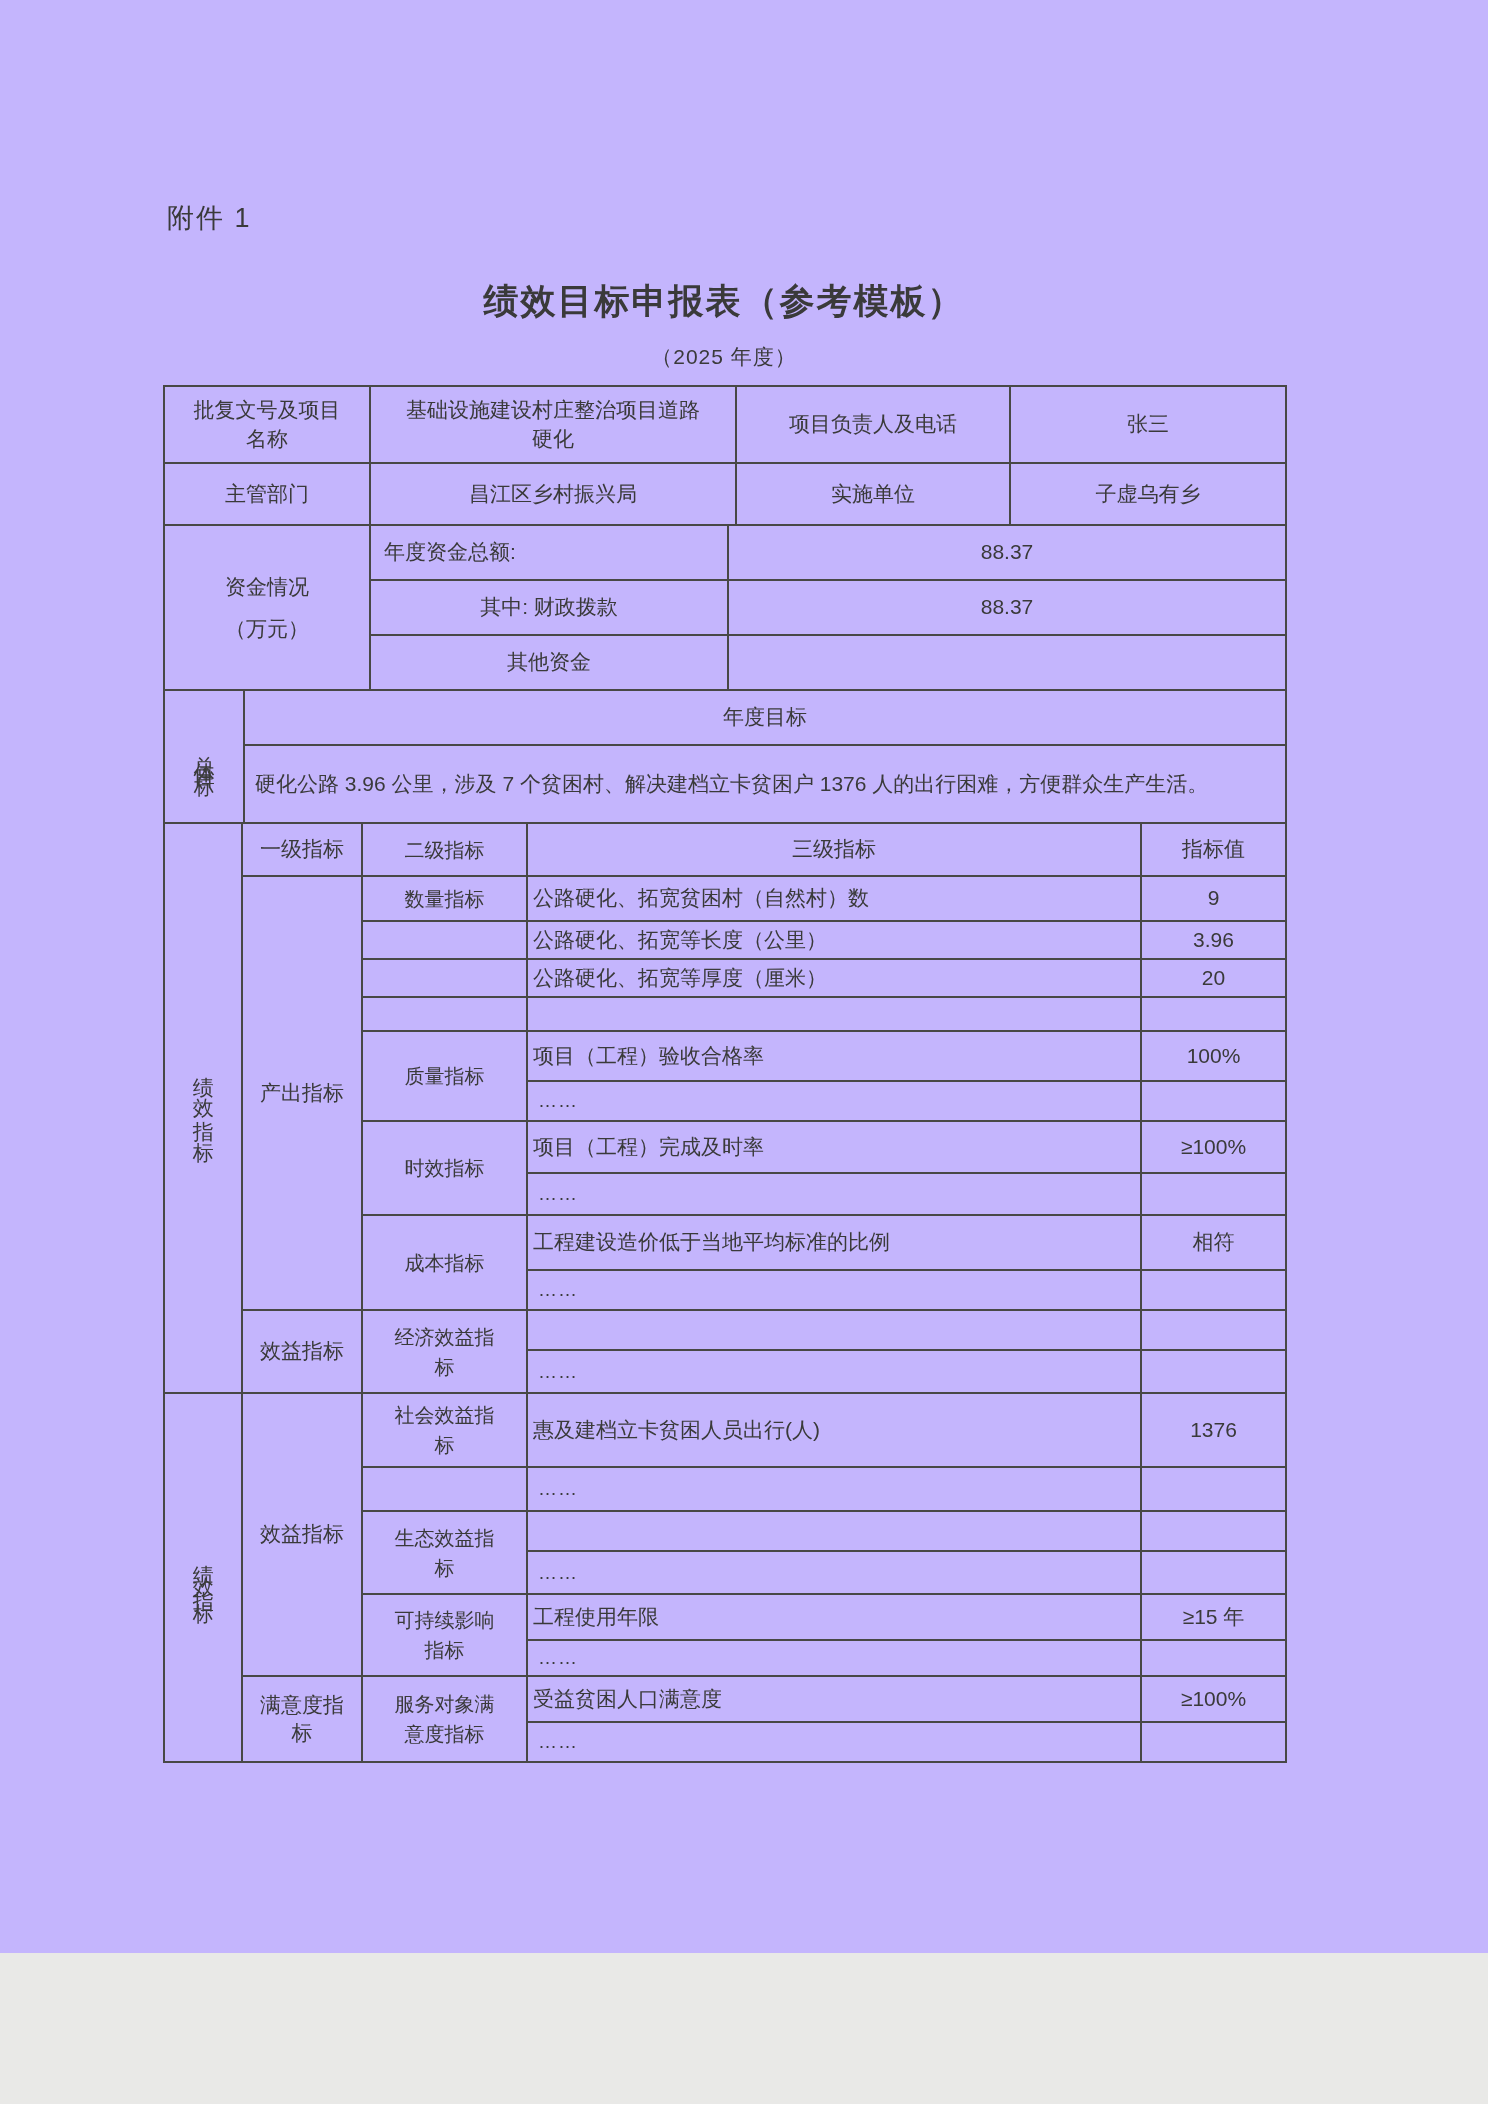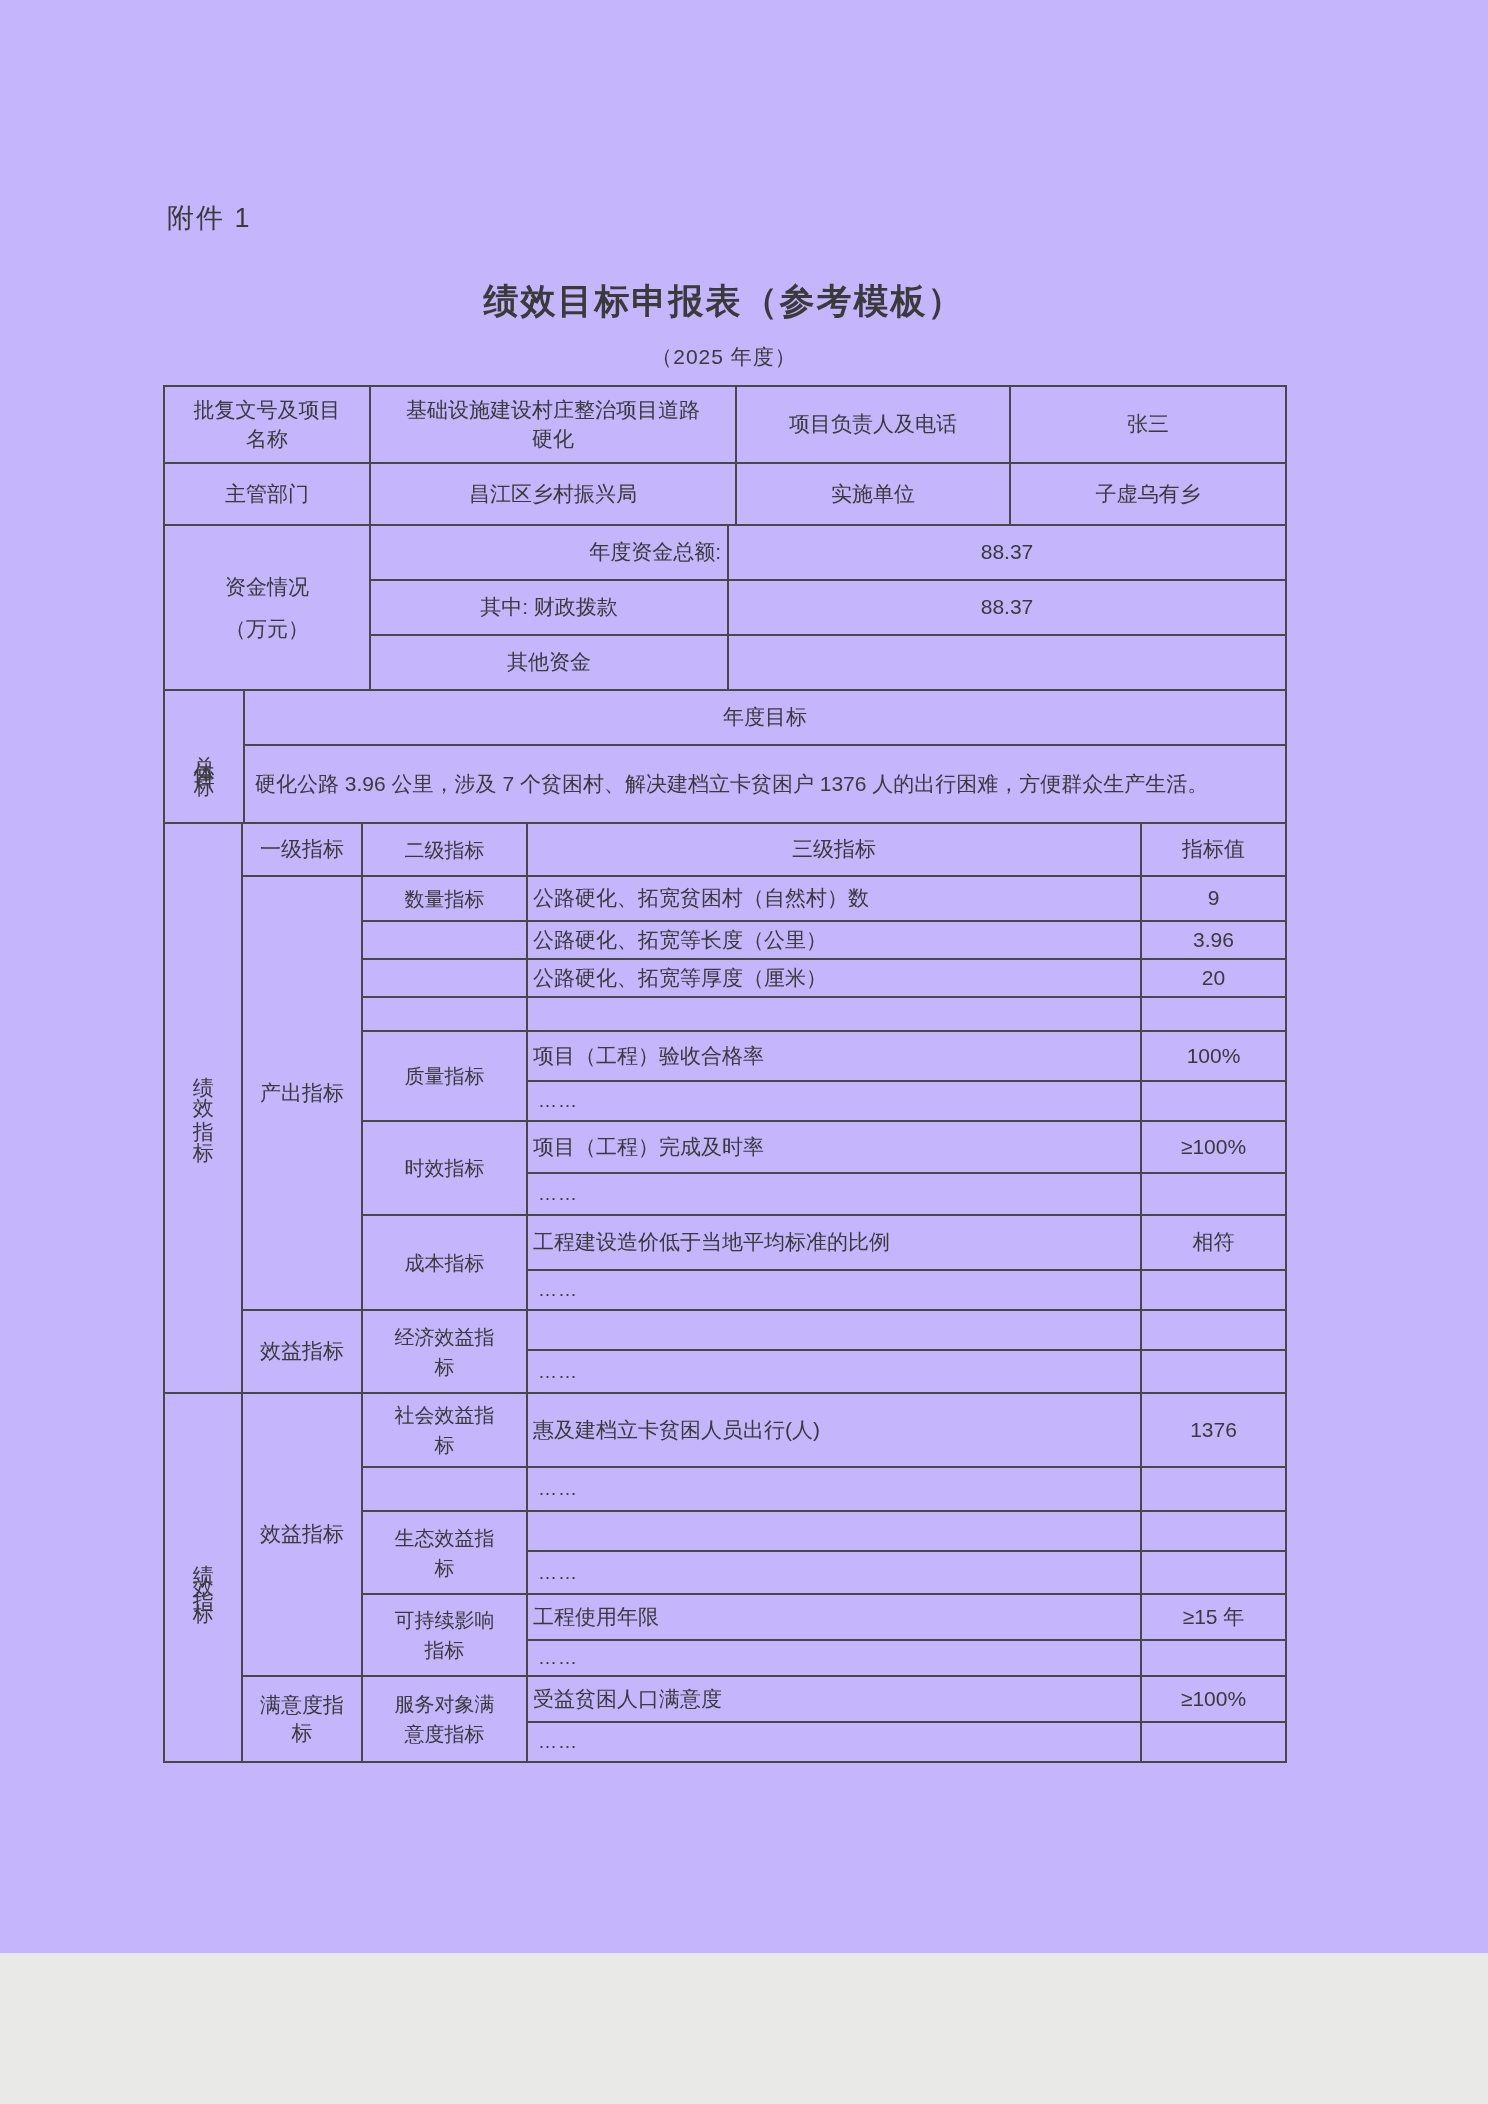--- a/index.html
+++ b/index.html
@@ -58,21 +58,21 @@
     padding: 2px 6px;
     overflow: hidden;
     word-break: break-all;
   }
   td.tl { text-align: left; padding-left: 5px; }
   td.pad20 { padding: 2px 20px; }
   td.pad30 { padding: 2px 30px; }
   td.l1cell { padding: 2px 12px; }
   td.l2cell { padding: 2px 28px; font-size: 20px; line-height: 1.5; }
   td.dots { text-align: left; padding-left: 10px; font-size: 19px; letter-spacing: 1px; }
-  td.fund-total { text-align: right; padding-left: 13px; }
+  td.fund-total { text-align: left; padding-left: 13px; }
   td.goal-text { text-align: left; padding: 6px 10px; line-height: 1.6; }
   td.vcell span.vtxt {
     writing-mode: vertical-rl;
     text-orientation: upright;
     display: inline-block;
   }
   .ls6  { letter-spacing: 7px; }
   .ls12 { letter-spacing: 13px; }
   .ls20 { letter-spacing: 22px; }
   .fund-label { line-height: 2.0; }

